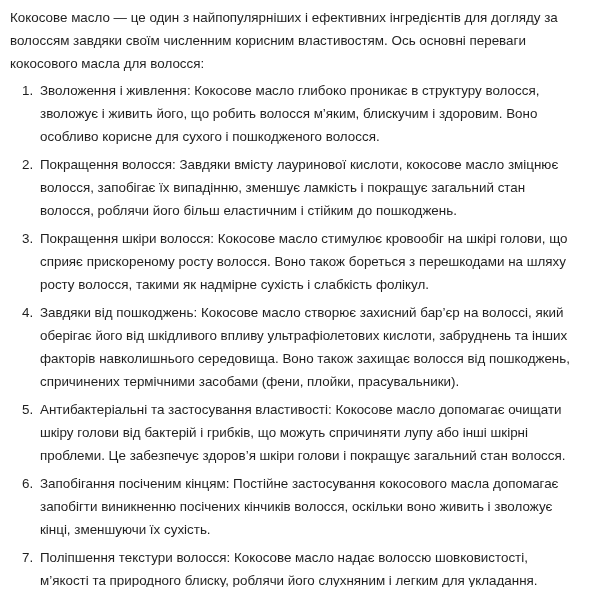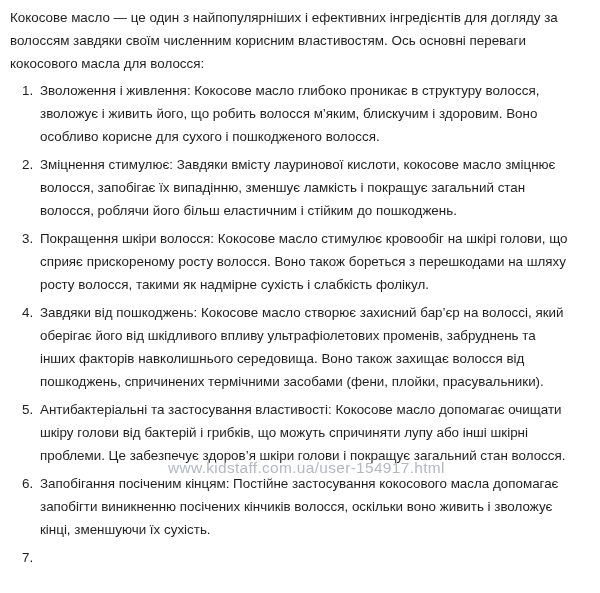--- a/index.html
+++ b/index.html
@@ -56,34 +56,33 @@
 
 <div class="page">
 
   <p class="intro">Кокосове масло — це один з найпопулярніших і ефективних інгредієнтів для догляду за волоссям завдяки своїм численним корисним властивостям. Ось основні переваги кокосового масла для волосся:</p>
 
   <ol class="benefits-list">
     <li class="benefit-item">
       <span class="num">1.</span><span class="item-text"><b>Зволоження і живлення</b><span>: Кокосове масло глибоко проникає в структуру волосся, зволожує і живить його, що робить волосся м’яким, блискучим і здоровим. Воно особливо корисне для сухого і пошкодженого волосся.</span></span>
     </li>
     <li class="benefit-item">
-      <span class="num">2.</span><span class="item-text"><b>Зміцнення стимулює</b><span>: Завдяки вмісту лауринової кислоти, кокосове масло зміцнює волосся, запобігає їх випадінню, зменшує ламкість і покращує загальний стан волосся, роблячи його більш еластичним і стійким до пошкоджень.</span></span>
+      <span class="num">2.</span><span class="item-text"><b>Покращення волосся</b><span>: Завдяки вмісту лауринової кислоти, кокосове масло зміцнює волосся, запобігає їх випадінню, зменшує ламкість і покращує загальний стан волосся, роблячи його більш еластичним і стійким до пошкоджень.</span></span>
     </li>
     <li class="benefit-item">
       <span class="num">3.</span><span class="item-text"><b>Покращення шкіри волосся</b><span>: Кокосове масло стимулює кровообіг на шкірі голови, що сприяє прискореному росту волосся. Воно також бореться з перешкодами на шляху росту волосся, такими як надмірне сухість і слабкість фолікул.</span></span>
     </li>
     <li class="benefit-item">
-      <span class="num">4.</span><span class="item-text"><b>Завдяки від пошкоджень</b><span>: Кокосове масло створює захисний бар’єр на волоссі, який оберігає його від шкідливого впливу ультрафіолетових променів, забруднень та інших факторів навколишнього середовища. Воно також захищає волосся від пошкоджень, спричинених термічними засобами (фени, плойки, прасувальники).</span></span>
+      <span class="num">4.</span><span class="item-text"><b>Завдяки від пошкоджень</b><span>: Кокосове масло створює захисний бар’єр на волоссі, який оберігає його від шкідливого впливу ультрафіолетових кислоти, забруднень та інших факторів навколишнього середовища. Воно також захищає волосся від пошкоджень, спричинених термічними засобами (фени, плойки, прасувальники).</span></span>
     </li>
     <li class="benefit-item">
       <span class="num">5.</span><span class="item-text"><b>Антибактеріальні та застосування властивості</b><span>: Кокосове масло допомагає очищати шкіру голови від бактерій і грибків, що можуть спричиняти лупу або інші шкірні проблеми. Це забезпечує здоров’я шкіри голови і покращує загальний стан волосся.</span></span>
     </li>
     <li class="benefit-item">
       <span class="num">6.</span><span class="item-text"><b>Запобігання посіченим кінцям</b><span>: Постійне застосування кокосового масла допомагає запобігти виникненню посічених кінчиків волосся, оскільки воно живить і зволожує кінці, зменшуючи їх сухість.</span></span>
     </li>
     <li class="benefit-item">
-      <span class="num">7.</span>
+      <span class="num">7.</span><span class="item-text"><b>Поліпшення текстури волосся</b><span>: Кокосове масло надає волоссю шовковистості, м’якості та природного блиску, роблячи його слухняним і легким для укладання.</span></span>
     </li>
   </ol>
 
-  <div class="watermark">www.kidstaff.com.ua/user-154917.html</div>
 
 </div>
 
 </body></html>

